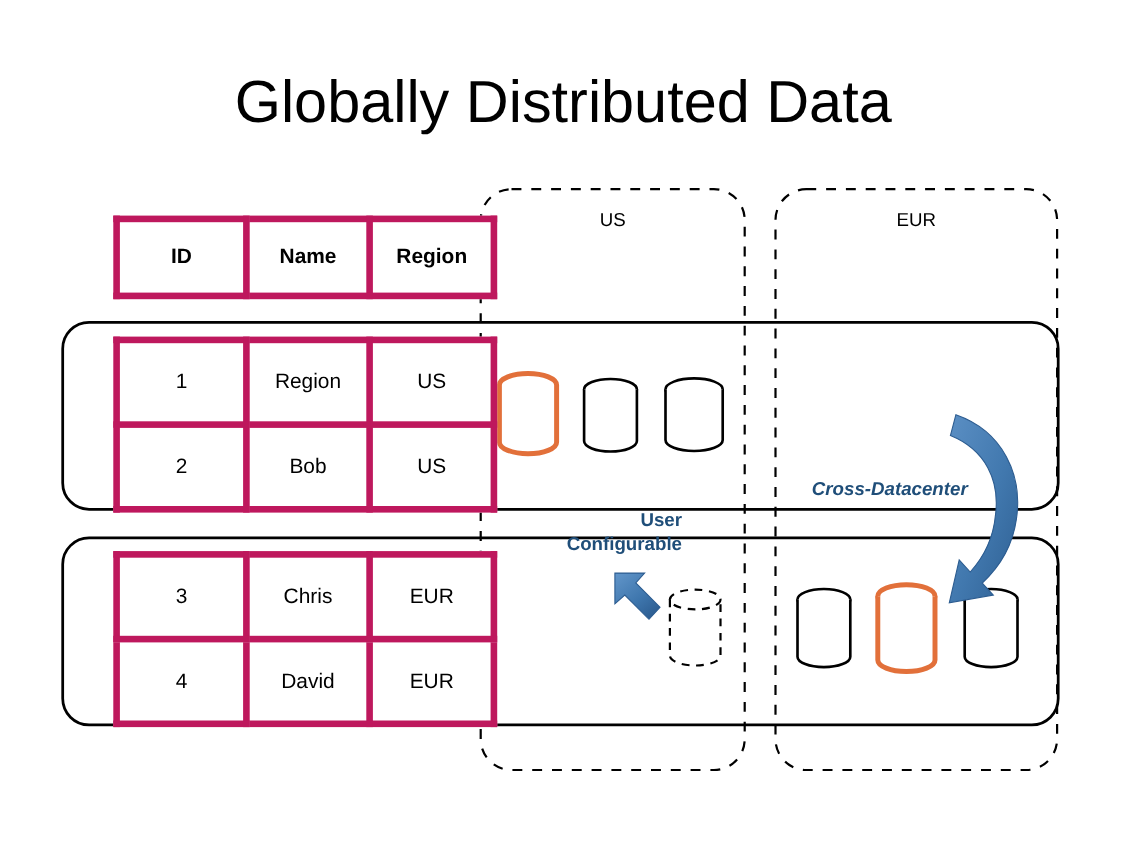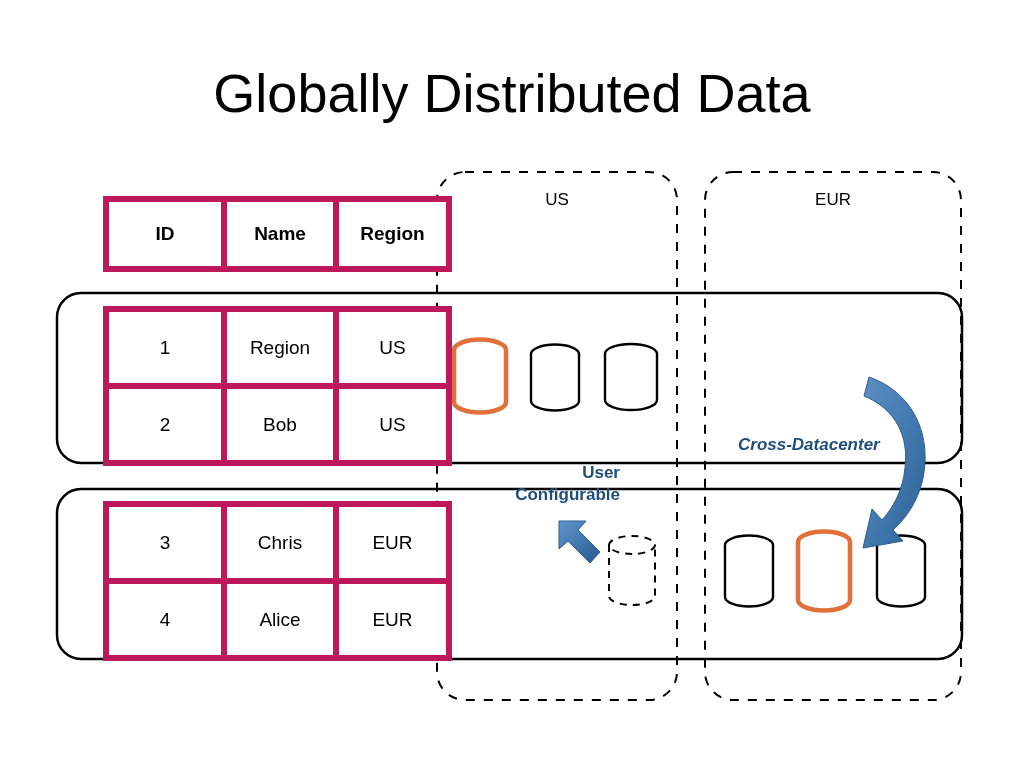--- a/index.html
+++ b/index.html
@@ -234,21 +234,21 @@
 
   <table class="tbl" id="table-eur">
     <tbody>
         <tr>
       <td class="col-id">3</td>
       <td class="col-name">Chris</td>
       <td class="col-region">EUR</td>
     </tr>
     <tr>
       <td class="col-id">4</td>
-      <td class="col-name">Alice</td>
+      <td class="col-name">David</td>
       <td class="col-region">EUR</td>
     </tr>
   </tbody>
     </table>
 
   <div class="region-label" id="region-label-us">US</div>
   <div class="region-label" id="region-label-eur">EUR</div>
 
   <div class="annot" id="annot-user-configurable">
     <div>User</div>

